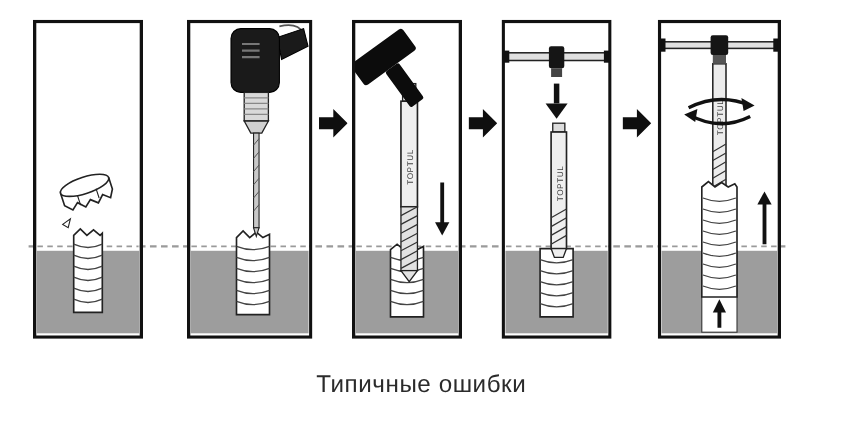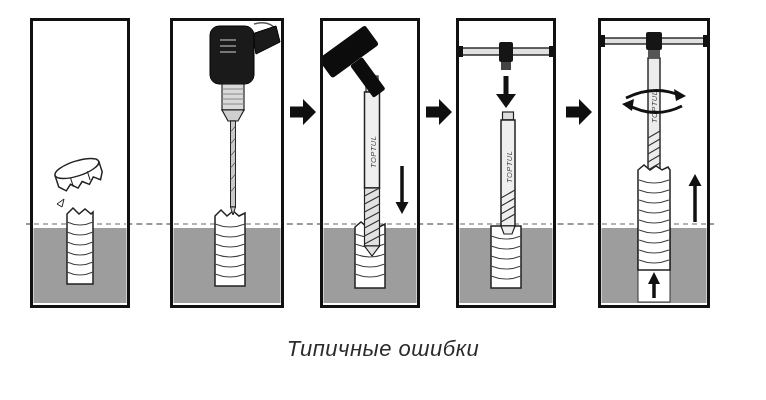--- a/index.html
+++ b/index.html
@@ -1,18 +1,18 @@
 <!DOCTYPE html>
 <html><head>
 <meta charset="utf-8">
 <style>
   html,body{margin:0;padding:0;background:#ffffff;}
   .stage{
     position:relative;width:766px;height:400px;background:#ffffff;
-    font-family:"Liberation Sans",sans-serif;overflow:hidden;font-style:italic;
+    font-family:"Liberation Sans",sans-serif;overflow:hidden;
   }
   .panel{position:absolute;top:18px;}
   .gap-arrow{position:absolute;}
   .dashed-global{
     position:absolute;top:223px;left:26px;width:688px;height:0;
     border-top:2px dashed #9a9a9a;z-index:0;
   }
   .panel svg{display:block;position:relative;z-index:2;}
   .caption{
     position:absolute;top:336px;left:0;width:100%;

